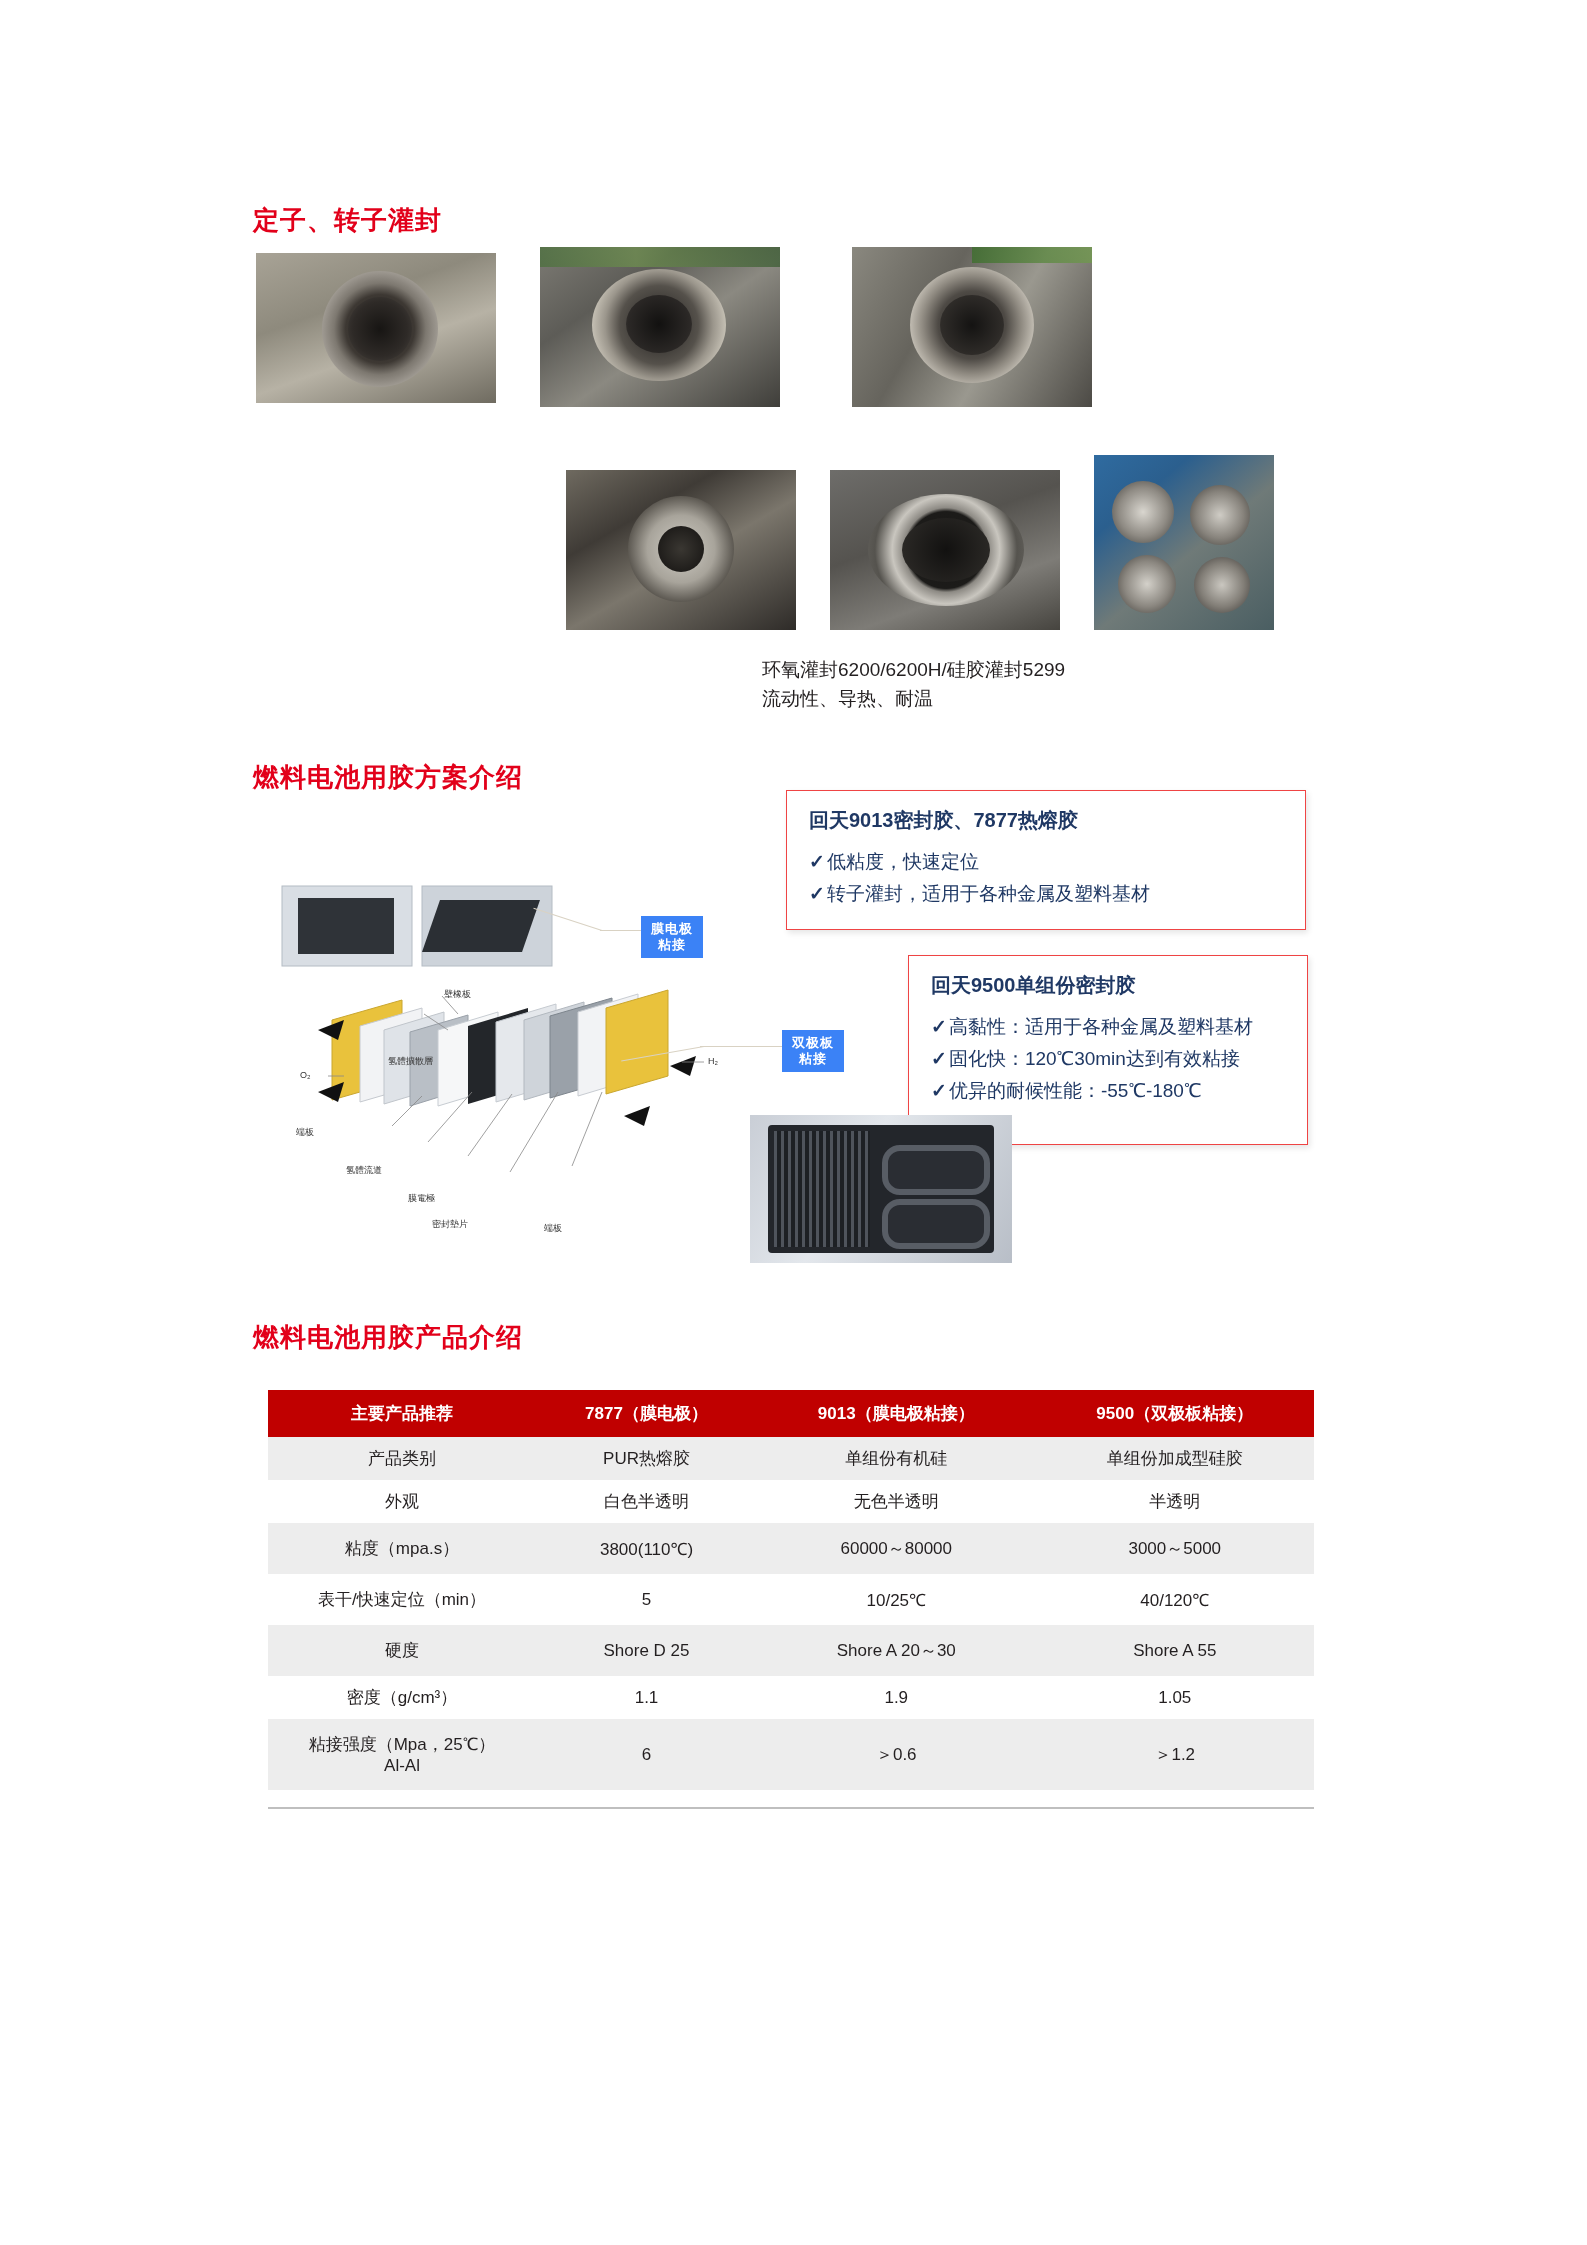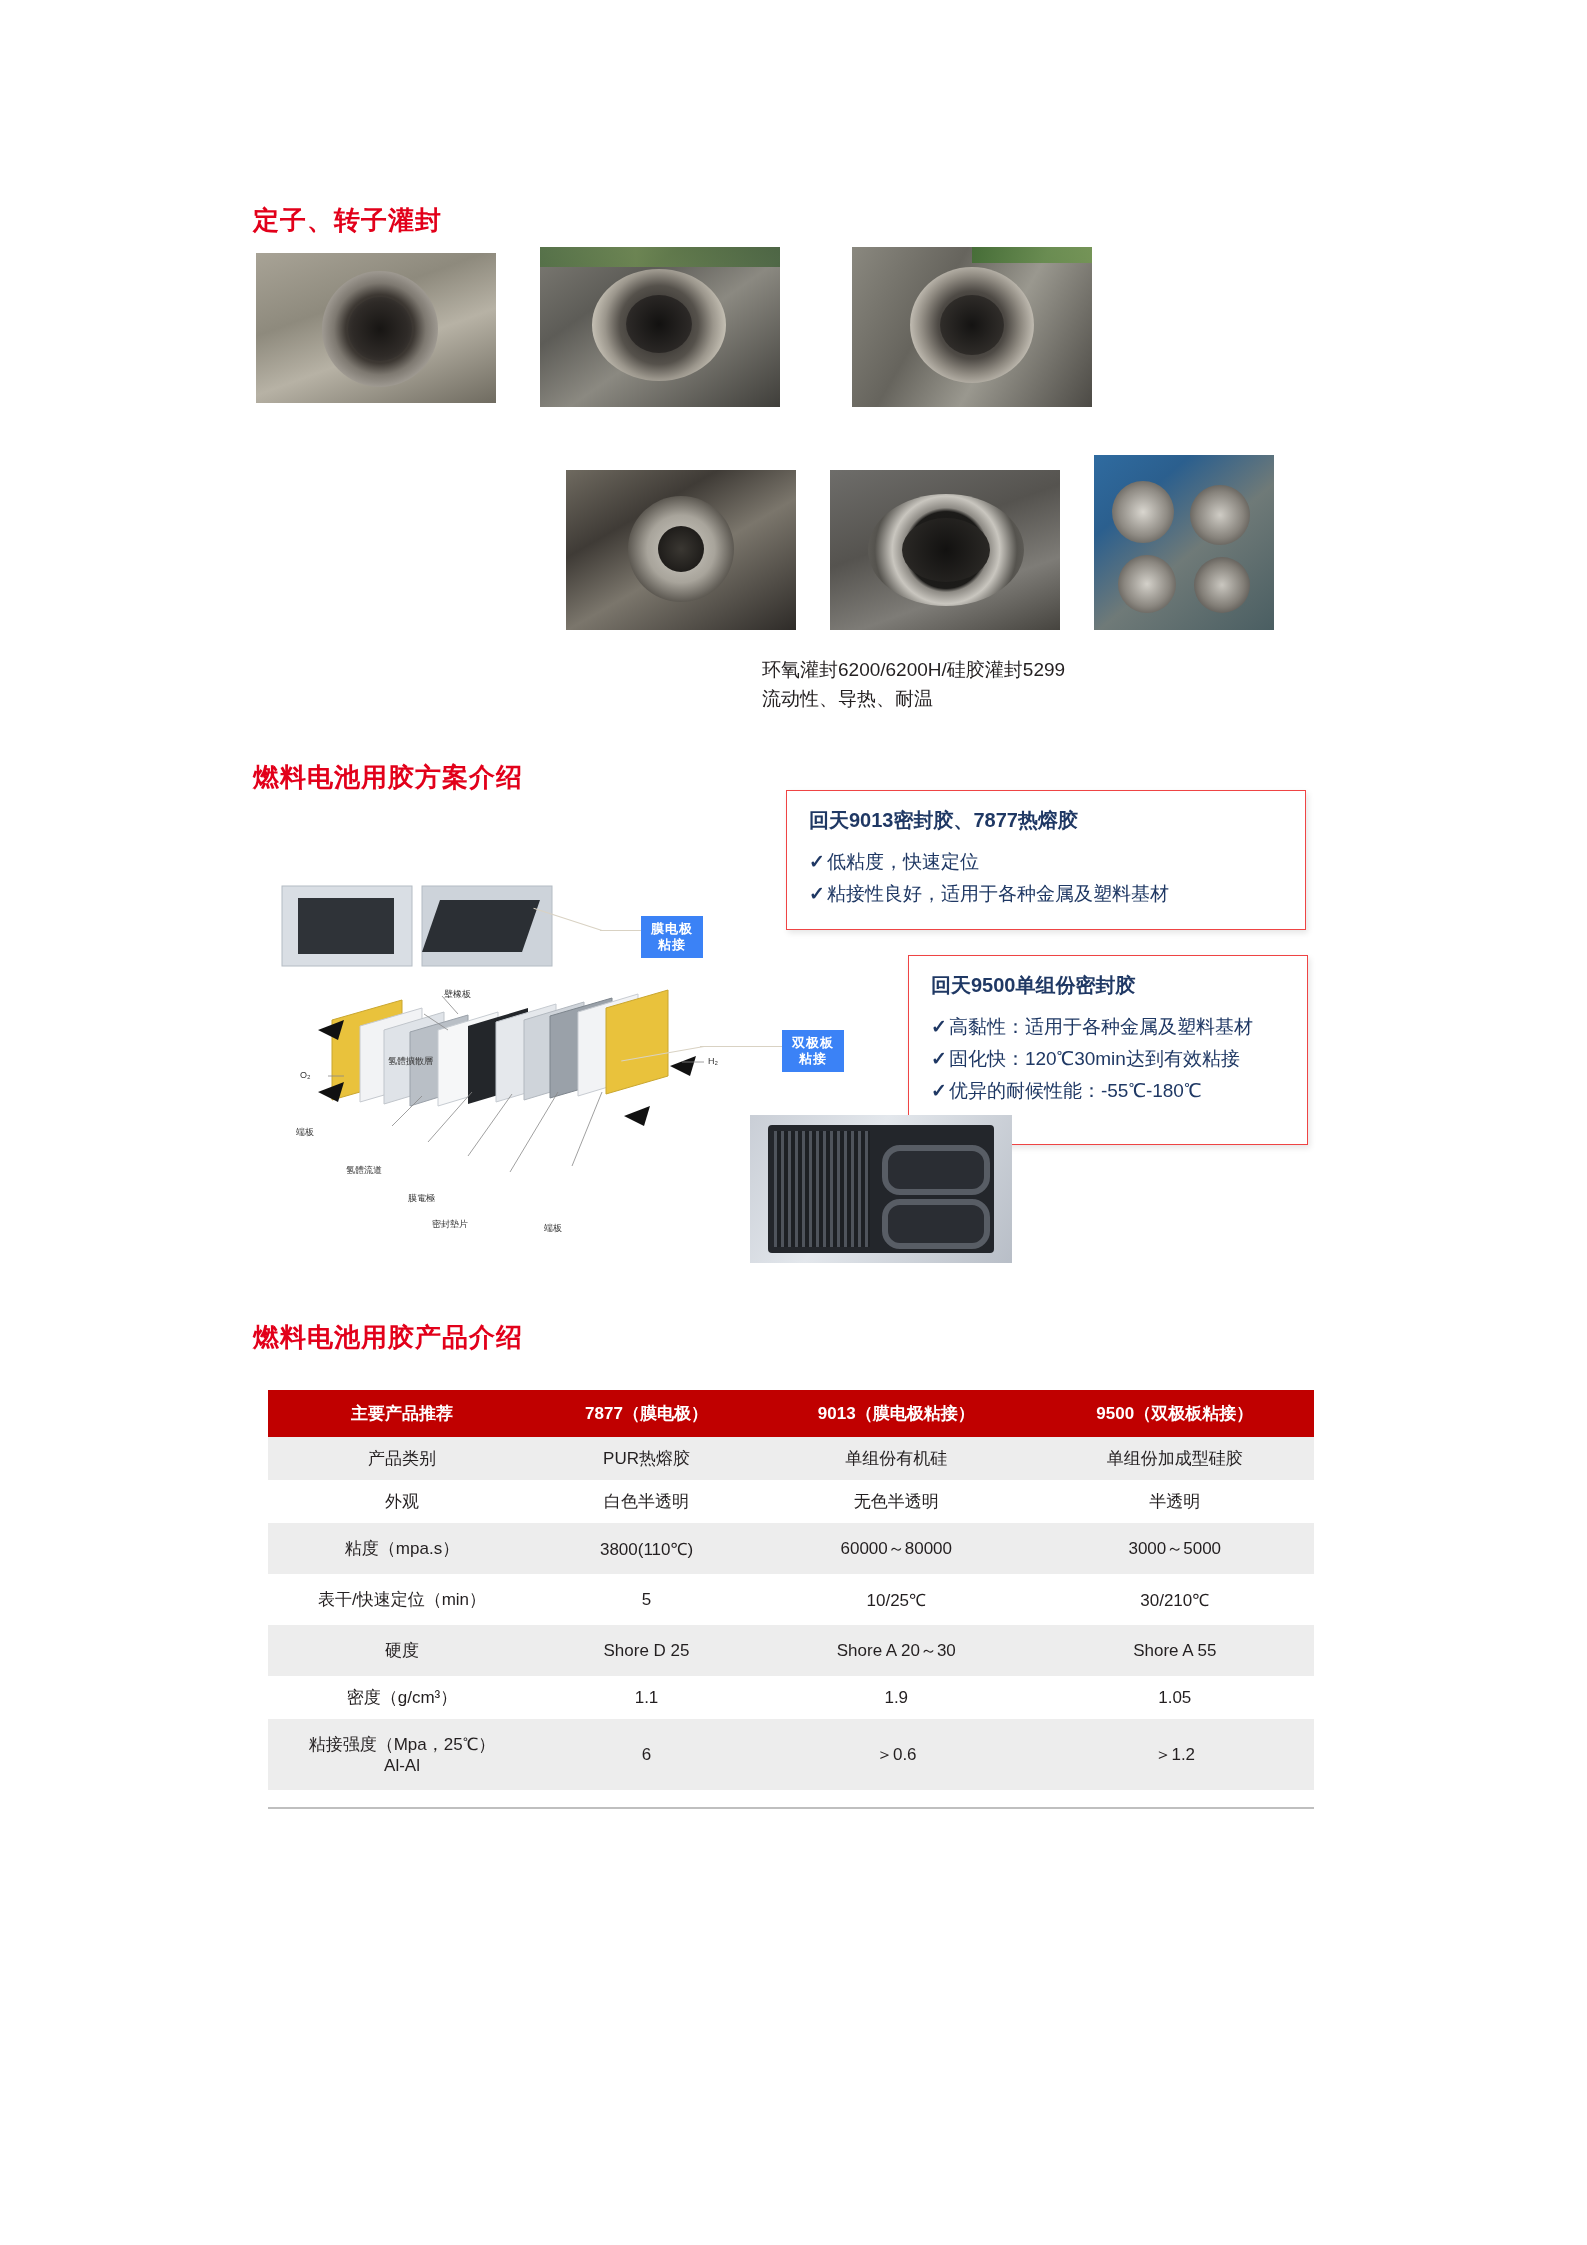--- a/index.html
+++ b/index.html
@@ -358,21 +358,21 @@
 
   <div class="callout" id="callout-mea">膜电极粘接</div>
   <div class="callout" id="callout-bipolar">双极板粘接</div>
 
   <div class="card" id="card-1">
     <div class="card-title">回天9013密封胶、7877热熔胶</div>
     <div class="card-item">
       <span class="tick">✓</span><span>低粘度，快速定位</span>
     </div>
     <div class="card-item">
-      <span class="tick">✓</span><span>粘接性良好，适用于各种金属及塑料基材</span>
+      <span class="tick">✓</span><span>转子灌封，适用于各种金属及塑料基材</span>
     </div>
   </div>
 
   <div class="card" id="card-2">
     <div class="card-title">回天9500单组份密封胶</div>
     <div class="card-item">
       <span class="tick">✓</span><span>高黏性：适用于各种金属及塑料基材</span>
     </div>
     <div class="card-item">
       <span class="tick">✓</span><span>固化快：120℃30min达到有效粘接</span>
@@ -417,21 +417,21 @@
       <tr class="tall">
         <td class="first-col">粘度（mpa.s）</td>
         <td>3800(110℃)</td>
         <td>60000～80000</td>
         <td>3000～5000</td>
       </tr>
       <tr class="tall">
         <td class="first-col">表干/快速定位（min）</td>
         <td>5</td>
         <td>10/25℃</td>
-        <td>30/210℃</td>
+        <td>40/120℃</td>
       </tr>
       <tr class="tall">
         <td class="first-col">硬度</td>
         <td>Shore D 25</td>
         <td>Shore A 20～30</td>
         <td>Shore A 55</td>
       </tr>
       <tr>
         <td class="first-col">密度（g/cm³）</td>
         <td>1.1</td>

